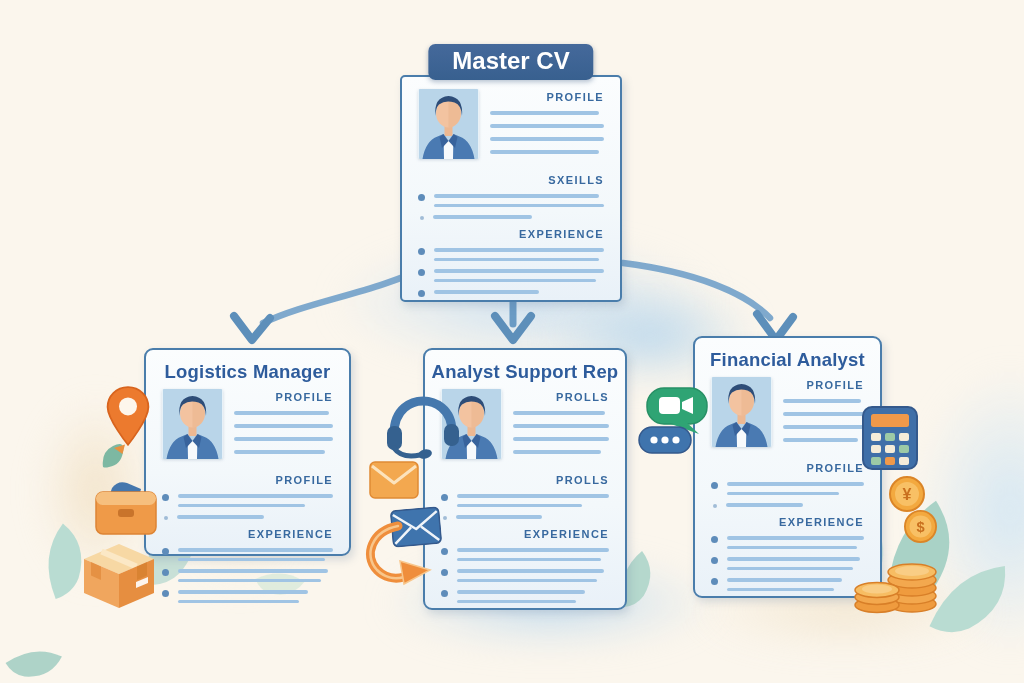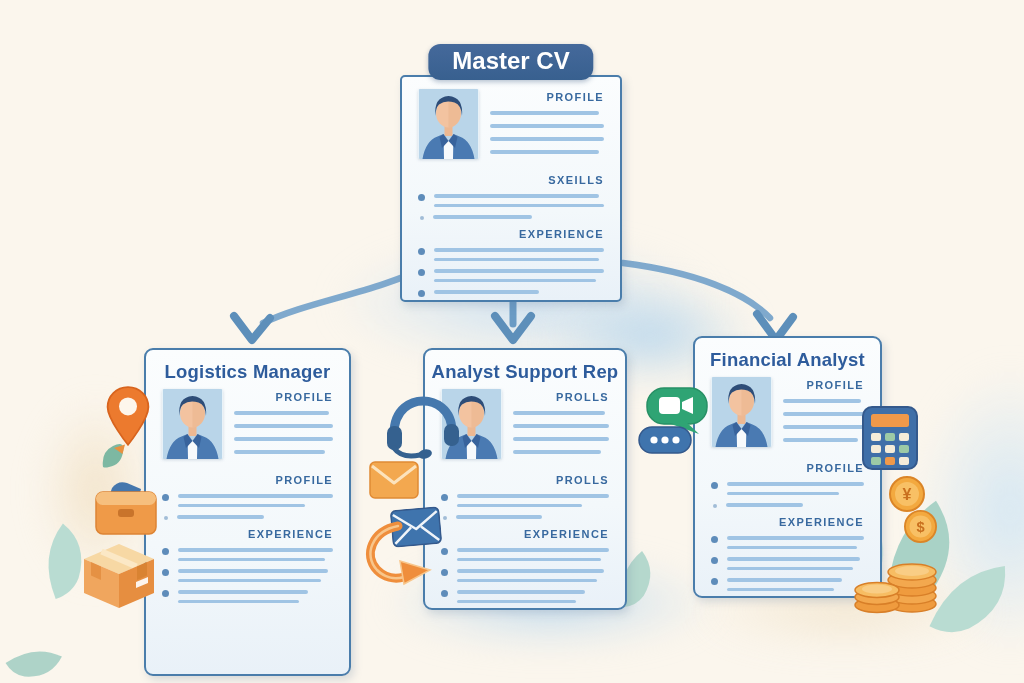--- a/index.html
+++ b/index.html
@@ -23,21 +23,21 @@
     background:linear-gradient(180deg,#fbfdfe 0%,#f3f8fb 60%,#e9f1f8 100%);
     border:2.5px solid #4a7dab;border-radius:9px;
     box-shadow:3px 4px 9px rgba(90,120,150,.22);
   }
   .cv-card.master{border-radius:5px;}
   .cv-body{padding:12px 16px 10px 16px;text-align:right;}
   .banner{
     position:absolute;top:-33px;left:50%;transform:translateX(-50%);
     background:linear-gradient(#45699b,#38608f);color:#fff;
     font-size:24px;font-weight:bold;white-space:nowrap;
-    padding:3px 24px 5px;border-radius:12px;
+    padding:3px 24px 5px;border-radius:7px;
     box-shadow:0 2px 5px rgba(50,80,120,.35);
   }
   .cv-title{
     text-align:center;color:#2e5c9c;font-weight:bold;font-size:18.5px;
     padding:11px 4px 2px;letter-spacing:.2px;
   }
   .cv-top{display:flex;gap:11px;margin-bottom:11px;}
   .photo{flex:none;width:61px;height:70px;border-radius:2px;overflow:hidden;box-shadow:0 1px 3px rgba(80,110,140,.25);}
   .photo svg{display:block;width:100%;height:100%;}
   .cv-side{flex:1;padding-top:2px;}
@@ -183,21 +183,21 @@
         <div class="row">
             <span class="bullet"></span>
           <div class="lines">
               <div class="line w62"></div>
             </div>
           </div>
       </div>
     </div>
   </div>
 
-  <div class="cv-card" style="left:144px;top:348px;width:207px;height:328px">
+  <div class="cv-card" style="left:144px;top:348px;width:207px;height:208px">
     <div class="cv-title">Logistics Manager</div>
     <div class="cv-body" style="padding-top:4px">
       <div class="cv-top">
         <div class="photo">
             <svg viewBox="0 0 60 70">
               <use href="#person"></use>
             </svg>
           </div>
         <div class="cv-side">
           <div class="sec-heading">PROFILE</div>

